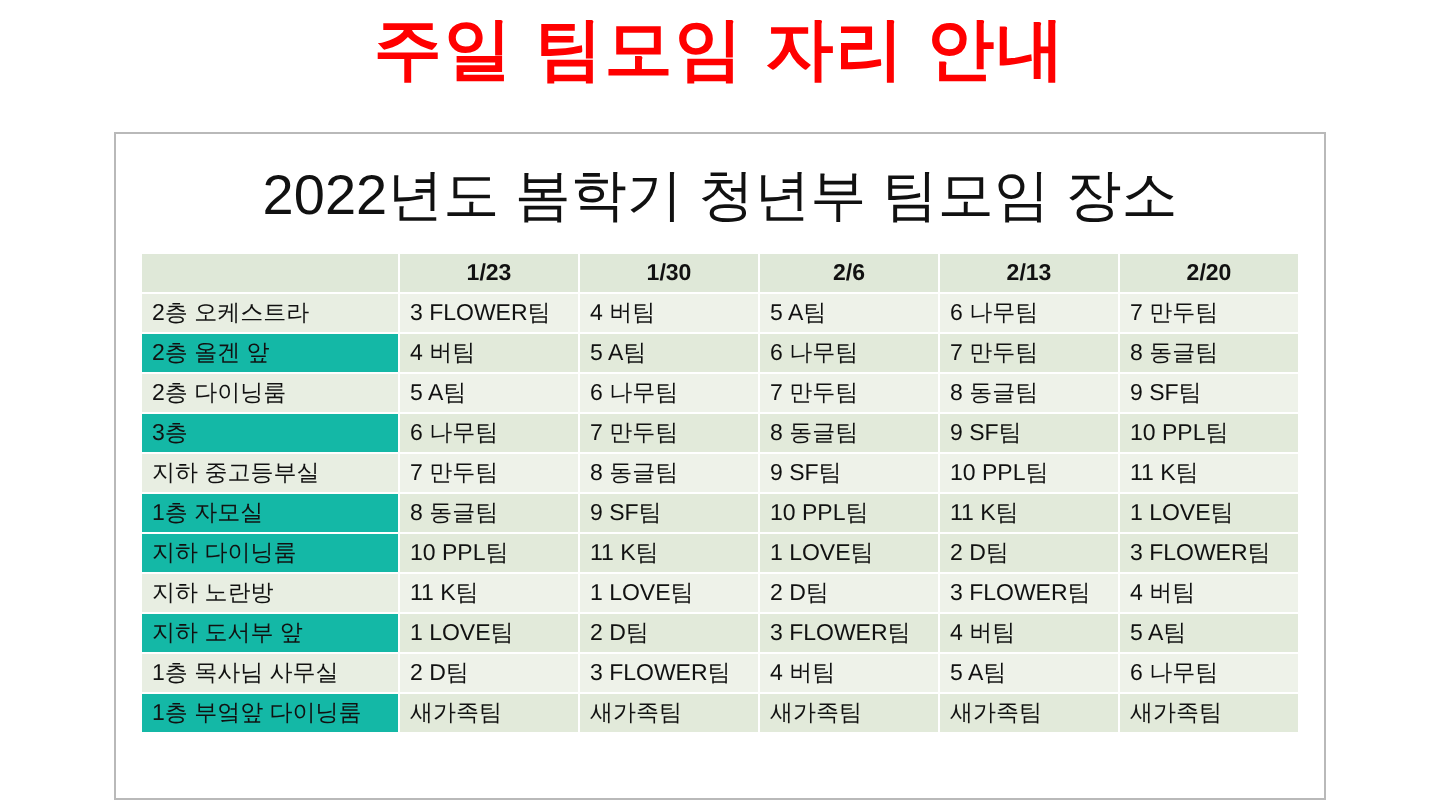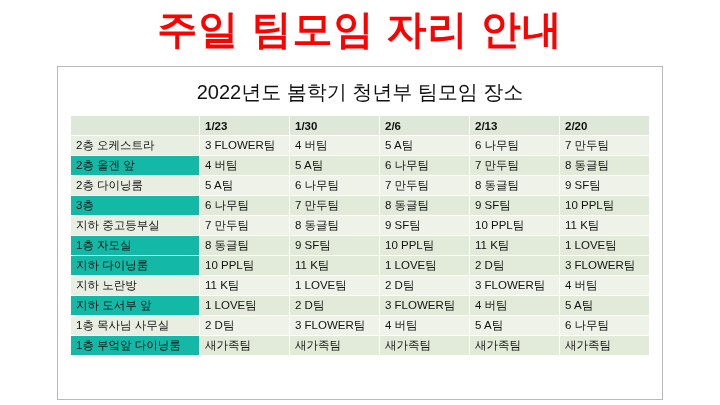--- a/index.html
+++ b/index.html
@@ -15,39 +15,39 @@
   }
   .slide {
     position: relative;
     width: 720px;
     height: 405px;
     box-sizing: border-box;
   }
   .slide-title {
     text-align: center;
     color: #ff0000;
-    font-size: 40px;
+    font-size: 34px;
     font-weight: bold;
     letter-spacing: 1px;
     margin: 6px 0 0 0;
     line-height: 1.15;
   }
   .content-box {
     position: absolute;
     left: 57px;
     top: 60px;
     width: 606px;
     height: 334px;
     border: 1px solid #b9b9b9;
     box-sizing: border-box;
     background: #ffffff;
   }
   .table-title {
     text-align: center;
-    font-size: 20px;
+    font-size: 28px;
     color: #111111;
     margin-top: 12px;
     margin-bottom: 9px;
     font-weight: normal;
   }
   table.schedule {
     border-collapse: collapse;
     margin: 0 auto;
     width: 572px;
     table-layout: fixed;
@@ -58,21 +58,21 @@
     font-size: 11.5px;
     height: 19px;
     padding: 0 5px;
     color: #111111;
     overflow: hidden;
     white-space: nowrap;
   }
   thead th {
     background: #dfe8d8;
     font-weight: bold;
-    text-align: left;
+    text-align: center;
   }
   thead th.corner {
     background: #dfe8d8;
   }
   tbody td {
     background: #eef2e9;
     text-align: left;
   }
   tbody tr.alt td {
     background: #e2eada;

